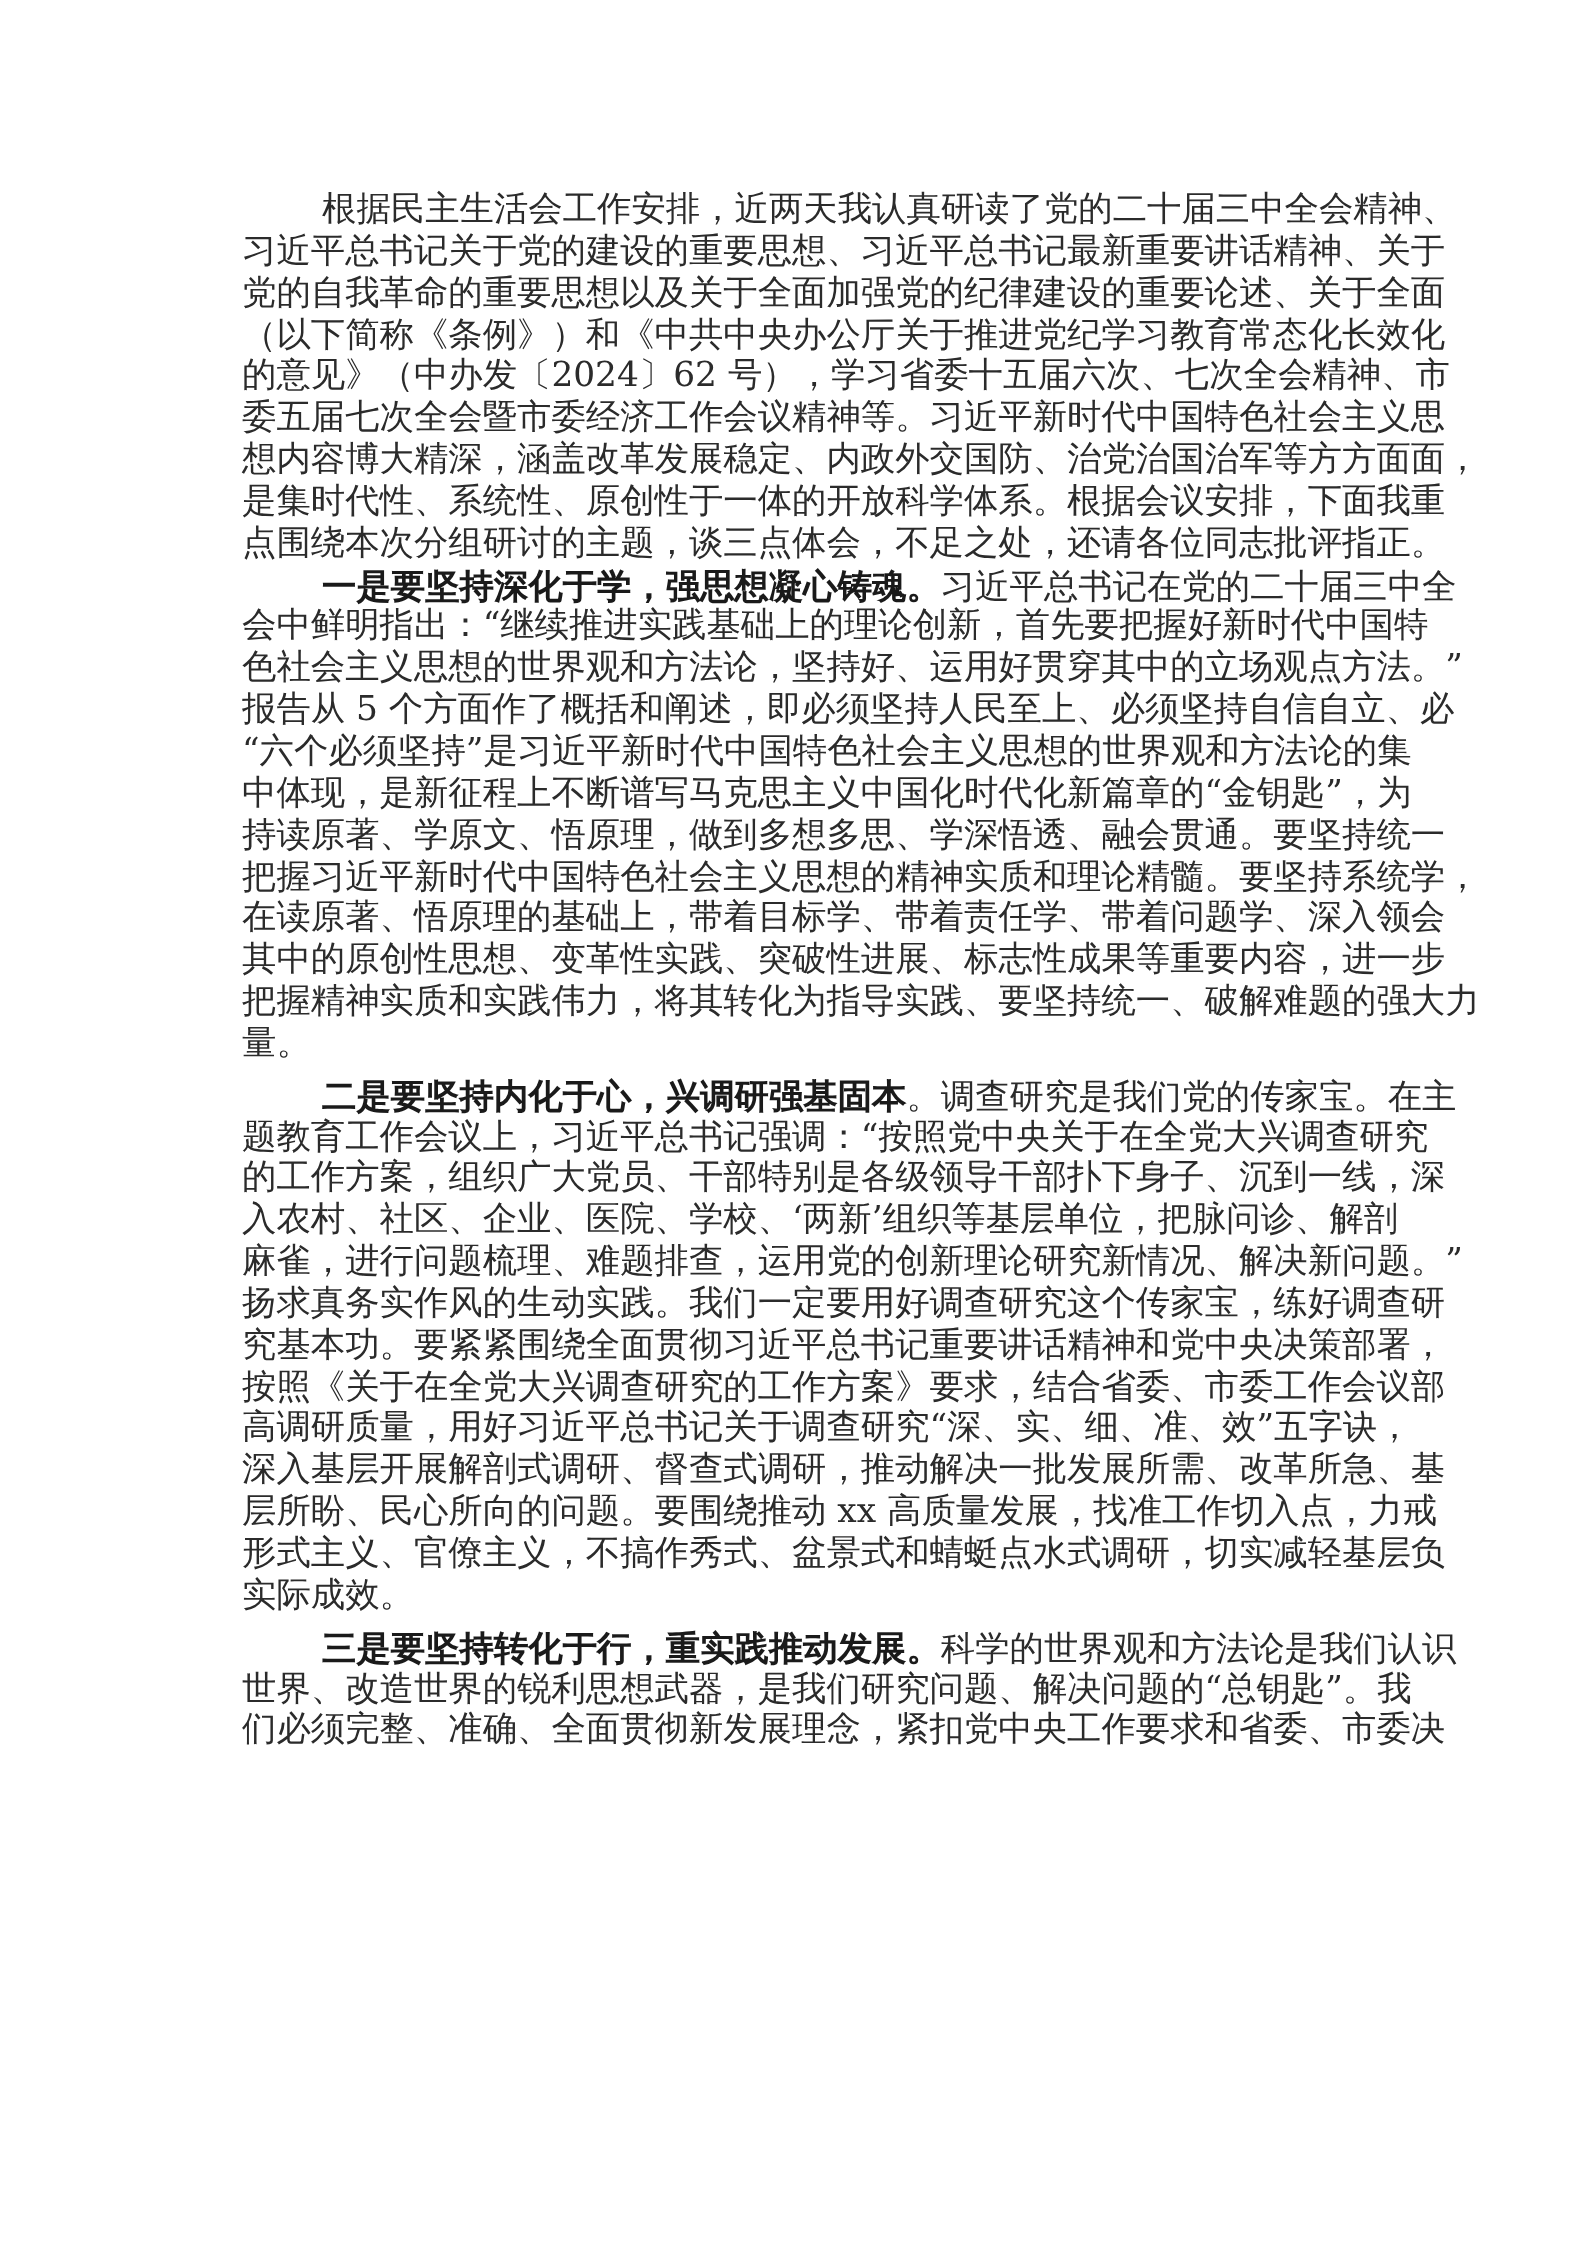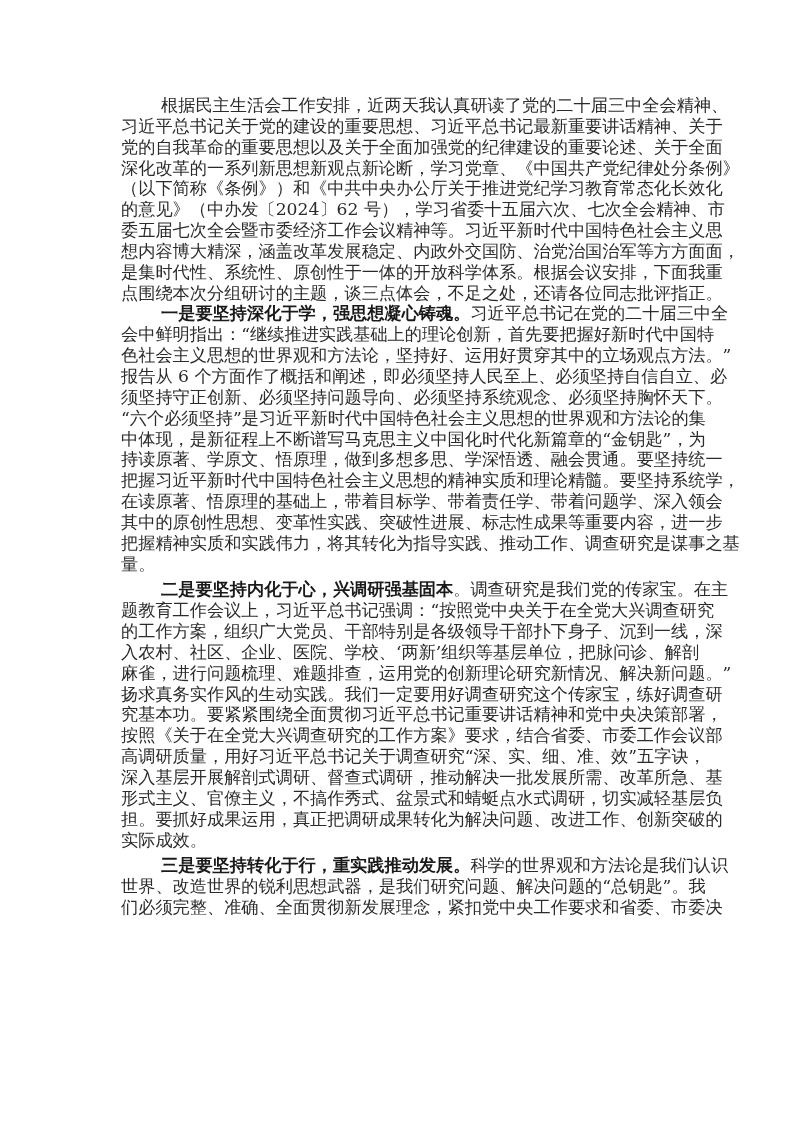--- a/index.html
+++ b/index.html
@@ -20,58 +20,56 @@
 </head>
 <body>
 
 <div class="page">
   <div class="content">
 
     <div class="para">
       <span class="line indent">根据民主生活会工作安排，近两天我认真研读了党的二十届三中全会精神、</span>
       <span class="line">习近平总书记关于党的建设的重要思想、习近平总书记最新重要讲话精神、关于</span>
       <span class="line">党的自我革命的重要思想以及关于全面加强党的纪律建设的重要论述、关于全面</span>
-      <span class="line">深化改革的一系列新思想新观点新论断，学习党章、《中国共产党纪律处分条例》</span>
       <span class="line">（以下简称《条例》）和《中共中央办公厅关于推进党纪学习教育常态化长效化</span>
       <span class="line">的意见》（中办发〔2024〕62 号），学习省委十五届六次、七次全会精神、市</span>
       <span class="line">委五届七次全会暨市委经济工作会议精神等。习近平新时代中国特色社会主义思</span>
       <span class="line">想内容博大精深，涵盖改革发展稳定、内政外交国防、治党治国治军等方方面面，</span>
       <span class="line">是集时代性、系统性、原创性于一体的开放科学体系。根据会议安排，下面我重</span>
       <span class="line">点围绕本次分组研讨的主题，谈三点体会，不足之处，还请各位同志批评指正。</span>
     </div>
 
     <div class="para">
       <span class="line indent"><span class="bold">一是要坚持深化于学，强思想凝心铸魂。</span><span>习近平总书记在党的二十届三中全</span></span>
       <span class="line">会中鲜明指出：“继续推进实践基础上的理论创新，首先要把握好新时代中国特</span>
       <span class="line">色社会主义思想的世界观和方法论，坚持好、运用好贯穿其中的立场观点方法。”</span>
-      <span class="line">报告从 6 个方面作了概括和阐述，即必须坚持人民至上、必须坚持自信自立、必</span>
-      <span class="line">须坚持守正创新、必须坚持问题导向、必须坚持系统观念、必须坚持胸怀天下。</span>
+      <span class="line">报告从 5 个方面作了概括和阐述，即必须坚持人民至上、必须坚持自信自立、必</span>
       <span class="line">“六个必须坚持”是习近平新时代中国特色社会主义思想的世界观和方法论的集</span>
       <span class="line">中体现，是新征程上不断谱写马克思主义中国化时代化新篇章的“金钥匙”，为</span>
       <span class="line">持读原著、学原文、悟原理，做到多想多思、学深悟透、融会贯通。要坚持统一</span>
       <span class="line">把握习近平新时代中国特色社会主义思想的精神实质和理论精髓。要坚持系统学，</span>
       <span class="line">在读原著、悟原理的基础上，带着目标学、带着责任学、带着问题学、深入领会</span>
       <span class="line">其中的原创性思想、变革性实践、突破性进展、标志性成果等重要内容，进一步</span>
-      <span class="line">把握精神实质和实践伟力，将其转化为指导实践、推动工作、调查研究是谋事之基</span>
+      <span class="line">把握精神实质和实践伟力，将其转化为指导实践、要坚持统一、破解难题的强大力</span>
       <span class="line last">量。</span>
     </div>
 
     <div class="para gap">
       <span class="line indent"><span class="bold">二是要坚持内化于心，兴调研强基固本</span><span>。调查研究是我们党的传家宝。在主</span></span>
       <span class="line">题教育工作会议上，习近平总书记强调：“按照党中央关于在全党大兴调查研究</span>
       <span class="line">的工作方案，组织广大党员、干部特别是各级领导干部扑下身子、沉到一线，深</span>
       <span class="line">入农村、社区、企业、医院、学校、‘两新’组织等基层单位，把脉问诊、解剖</span>
       <span class="line">麻雀，进行问题梳理、难题排查，运用党的创新理论研究新情况、解决新问题。”</span>
       <span class="line">扬求真务实作风的生动实践。我们一定要用好调查研究这个传家宝，练好调查研</span>
       <span class="line">究基本功。要紧紧围绕全面贯彻习近平总书记重要讲话精神和党中央决策部署，</span>
       <span class="line">按照《关于在全党大兴调查研究的工作方案》要求，结合省委、市委工作会议部</span>
       <span class="line">高调研质量，用好习近平总书记关于调查研究“深、实、细、准、效”五字诀，</span>
       <span class="line">深入基层开展解剖式调研、督查式调研，推动解决一批发展所需、改革所急、基</span>
+      <span class="line">层所盼、民心所向的问题。要围绕推动 xx 高质量发展，找准工作切入点，力戒</span>
       <span class="line">形式主义、官僚主义，不搞作秀式、盆景式和蜻蜓点水式调研，切实减轻基层负</span>
-      <span class="line">担。要抓好成果运用，真正把调研成果转化为解决问题、改进工作、创新突破的</span>
       <span class="line last">实际成效。</span>
     </div>
 
     <div class="para gap">
       <span class="line indent"><span class="bold">三是要坚持转化于行，重实践推动发展。</span><span>科学的世界观和方法论是我们认识</span></span>
       <span class="line">世界、改造世界的锐利思想武器，是我们研究问题、解决问题的“总钥匙”。我</span>
       <span class="line">们必须完整、准确、全面贯彻新发展理念，紧扣党中央工作要求和省委、市委决</span>
     </div>
 
   </div>

